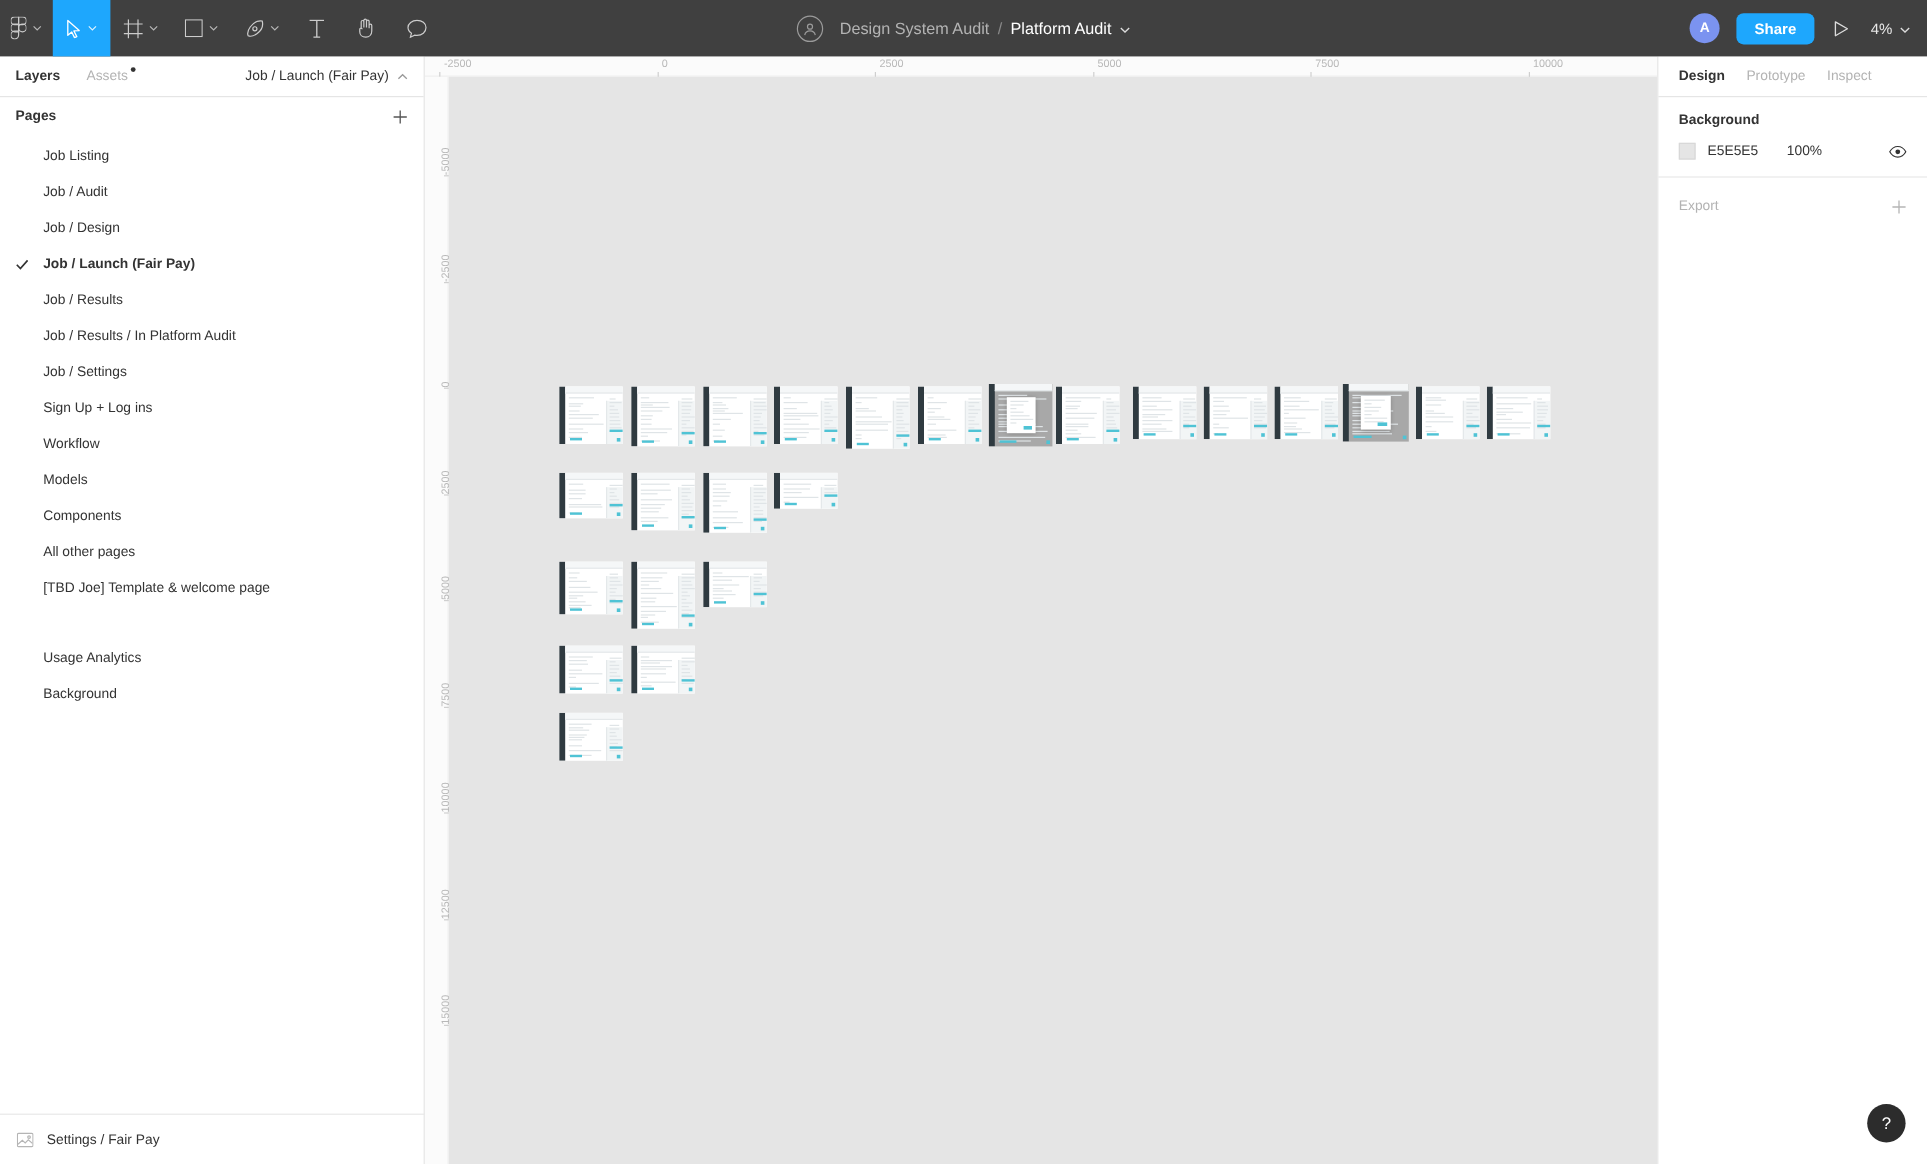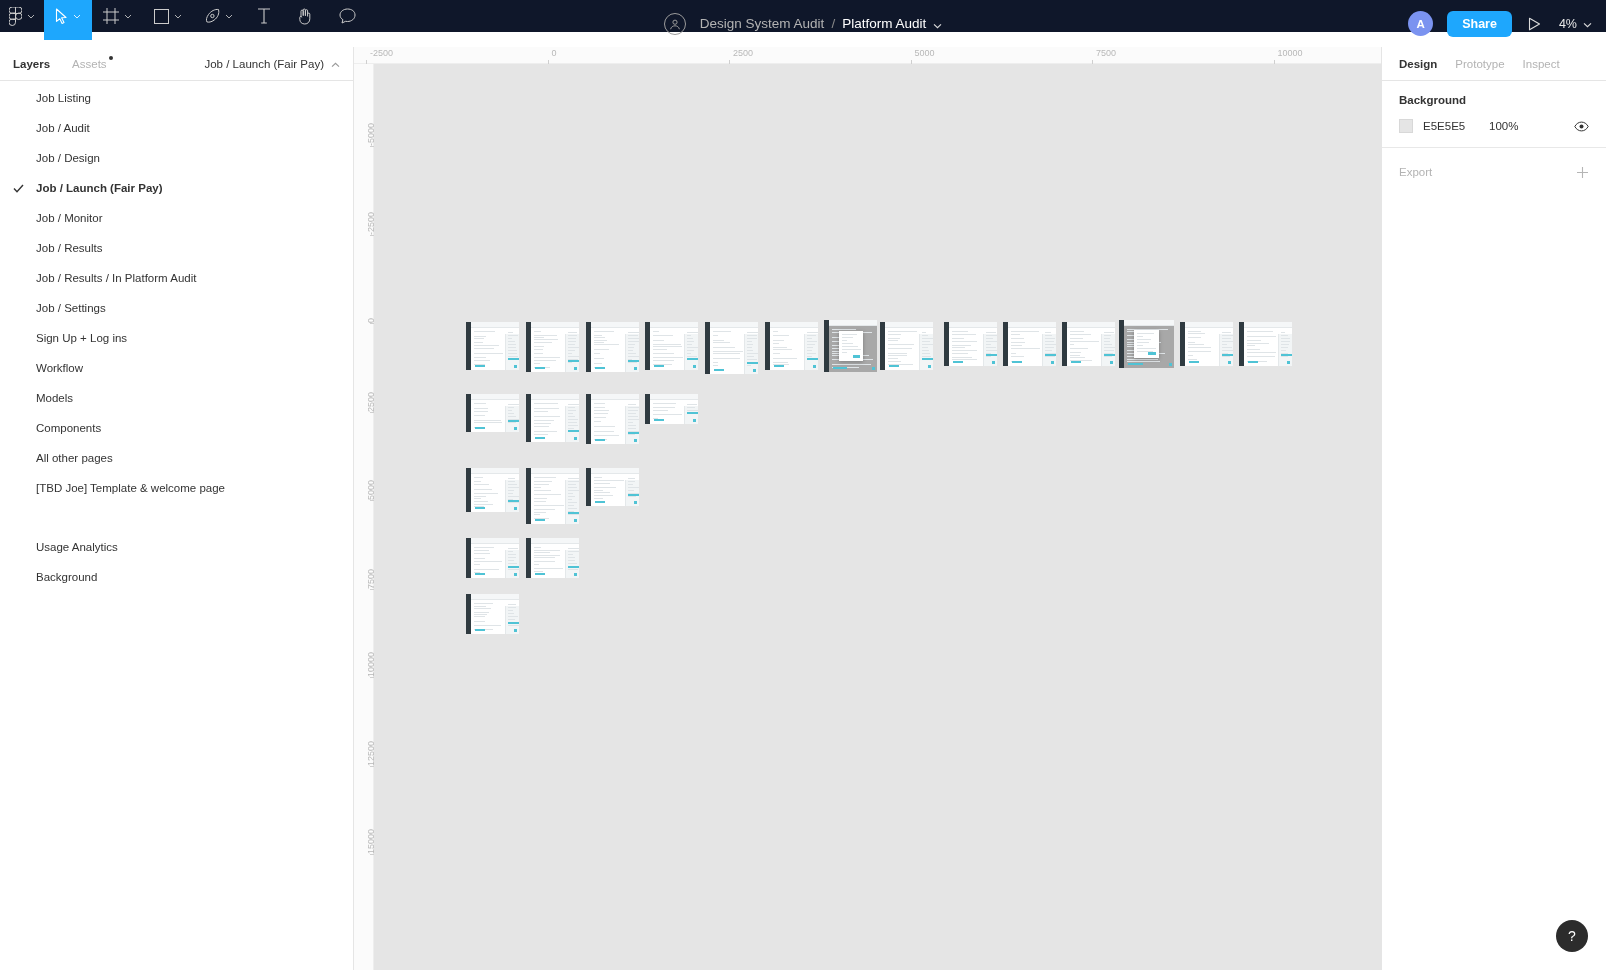--- a/index.html
+++ b/index.html
@@ -8,22 +8,22 @@
     overflow: hidden;
     font-family: "Liberation Sans", sans-serif;
     background: #ffffff;
     -webkit-font-smoothing: antialiased;
   }
   #app { position: relative; width: 1606px; height: 970px; }
 
   
   .toolbar {
     position: absolute; top: 0; left: 0;
-    width: 1606px; height: 32px;
-    background: #0f172a;
+    width: 1606px; height: 47px;
+    background: #404040;
     display: flex; align-items: center;
     color: #ffffff;
     z-index: 20;
   }
   .tb-left { display: flex; align-items: center; height: 47px; }
   .tb-item {
     height: 47px; display: flex; align-items: center;
     padding: 0 9px; cursor: default;
   }
   .tb-item.wide { padding: 0 11px; }
@@ -337,20 +337,28 @@
       <span class="lp-current-page">
         <span>Job / Launch (Fair Pay)</span>
         <span class="cp-chev">
           <svg width="9" height="6" viewBox="0 0 9 6">
               <path d="M1 4.7L4.5 1.3 8 4.7" stroke="#999" stroke-width="1.1" fill="none"></path>
             </svg>
         </span>
       </span>
     </div>
 
+    <div class="pages-head">
+      <span class="pages-title">Pages</span>
+      <span class="plus-btn">
+        <svg width="13" height="13" viewBox="0 0 13 13">
+            <path d="M6.5 1v11M1 6.5h11" stroke="#555" stroke-width="1.1"></path>
+          </svg>
+      </span>
+    </div>
 
     <div class="page-list" id="page-list">
         <div class="page-row">
           <span class="tick"></span>
           <span class="plabel">Job Listing</span>
         </div>
         <div class="page-row">
           <span class="tick"></span>
           <span class="plabel">Job / Audit</span>
         </div>
@@ -361,24 +369,20 @@
         <div class="page-row current">
           <span class="tick">
             <svg width="11" height="9" viewBox="0 0 11 9">
               <path d="M1 4.6l3 3.2L10 1" stroke="#333" stroke-width="1.4" fill="none"></path>
             </svg>
           </span>
           <span class="plabel">Job / Launch (Fair Pay)</span>
         </div>
         <div class="page-row">
           <span class="tick"></span>
-          <span class="plabel">Job / Monitor</span>
-        </div>
-        <div class="page-row">
-          <span class="tick"></span>
           <span class="plabel">Job / Results</span>
         </div>
         <div class="page-row">
           <span class="tick"></span>
           <span class="plabel">Job / Results / In Platform Audit</span>
         </div>
         <div class="page-row">
           <span class="tick"></span>
           <span class="plabel">Job / Settings</span>
         </div>
@@ -410,20 +414,30 @@
         <div class="page-row">
           <span class="tick"></span>
           <span class="plabel">Usage Analytics</span>
         </div>
         <div class="page-row">
           <span class="tick"></span>
           <span class="plabel">Background</span>
         </div>
       </div>
 
+    <div class="lp-bottom">
+      <span class="layer-icon">
+        <svg width="14" height="14" viewBox="0 0 14 14">
+          <rect x="0.5" y="1.5" width="13" height="11" stroke="#b5b5b5" stroke-width="1" fill="none" rx="1"></rect>
+          <path d="M1 10.5l3.6-3.2 2.4 2.1 2.6-2.6 3.4 3" stroke="#b5b5b5" stroke-width="1" fill="none"></path>
+          <circle cx="10.2" cy="4.6" r="1.1" stroke="#b5b5b5" stroke-width="1" fill="none"></circle>
+        </svg>
+      </span>
+      <span class="layer-label">Settings / Fair Pay</span>
+    </div>
   </div>
 
   <div class="right-panel">
     <div class="rp-tabs">
       <span class="rp-tab active">Design</span>
       <span class="rp-tab">Prototype</span>
       <span class="rp-tab">Inspect</span>
     </div>
 
     <div class="rp-section">

